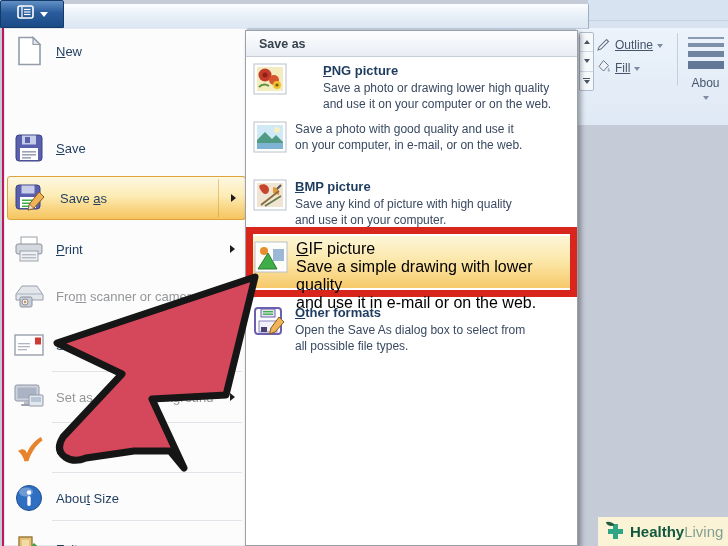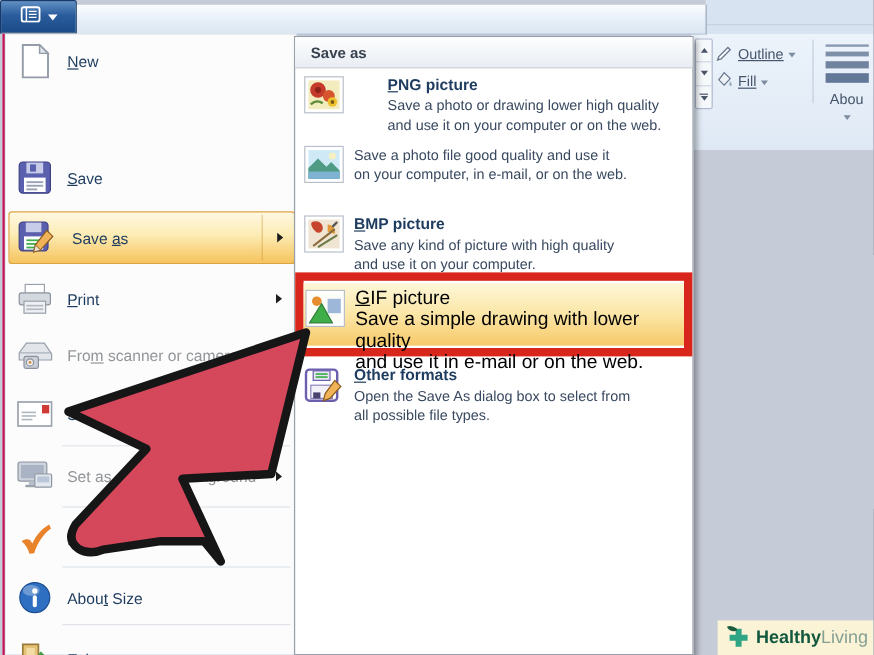--- a/index.html
+++ b/index.html
@@ -327,21 +327,21 @@
       <span class="ic">
         <svg width="34" height="32" viewBox="0 0 34 32">
           <rect x="1" y="1" width="32" height="30" fill="#fff" stroke="#b9bfc8"></rect>
           <rect x="4" y="4" width="26" height="24" fill="#cfe9f6"></rect>
           <path d="M4 19l8-8 7 7 4-4 7 7v7H4z" fill="#4f9b84"></path>
           <rect x="4" y="22" width="26" height="6" fill="#7fb3d4"></rect>
           <circle cx="24" cy="9" r="3" fill="#f6efc2"></circle>
         </svg>
       </span>
       <div class="txt">
-        <div class="d">Save a photo file good quality and use it</div>
+        <div class="d">Save a photo with good quality and use it</div>
         <div class="d">on your computer, in e-mail, or on the web.</div>
       </div>
     </div>
 
     <div class="smi" style="top:148px;">
       <span class="ic">
         <svg width="34" height="32" viewBox="0 0 34 32">
           <rect x="1" y="1" width="32" height="30" fill="#fff" stroke="#b9bfc8"></rect>
           <rect x="4" y="4" width="26" height="24" fill="#efe5d2"></rect>
           <path d="M7 6c5-2 9 1 9 5s-4 5-6 3-5-6-3-8z" fill="#c6452c"></path>

